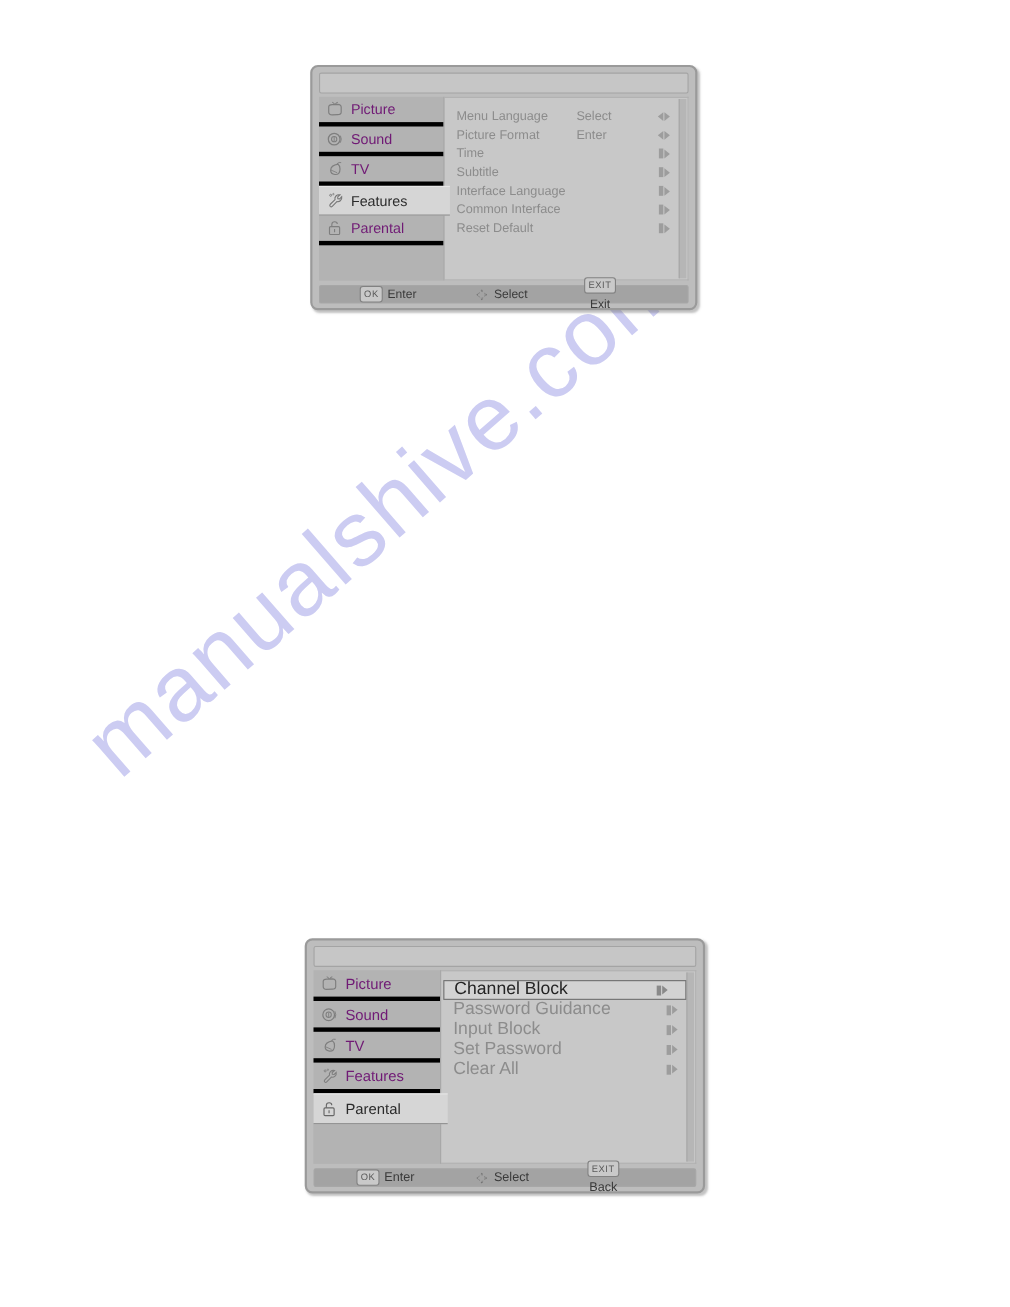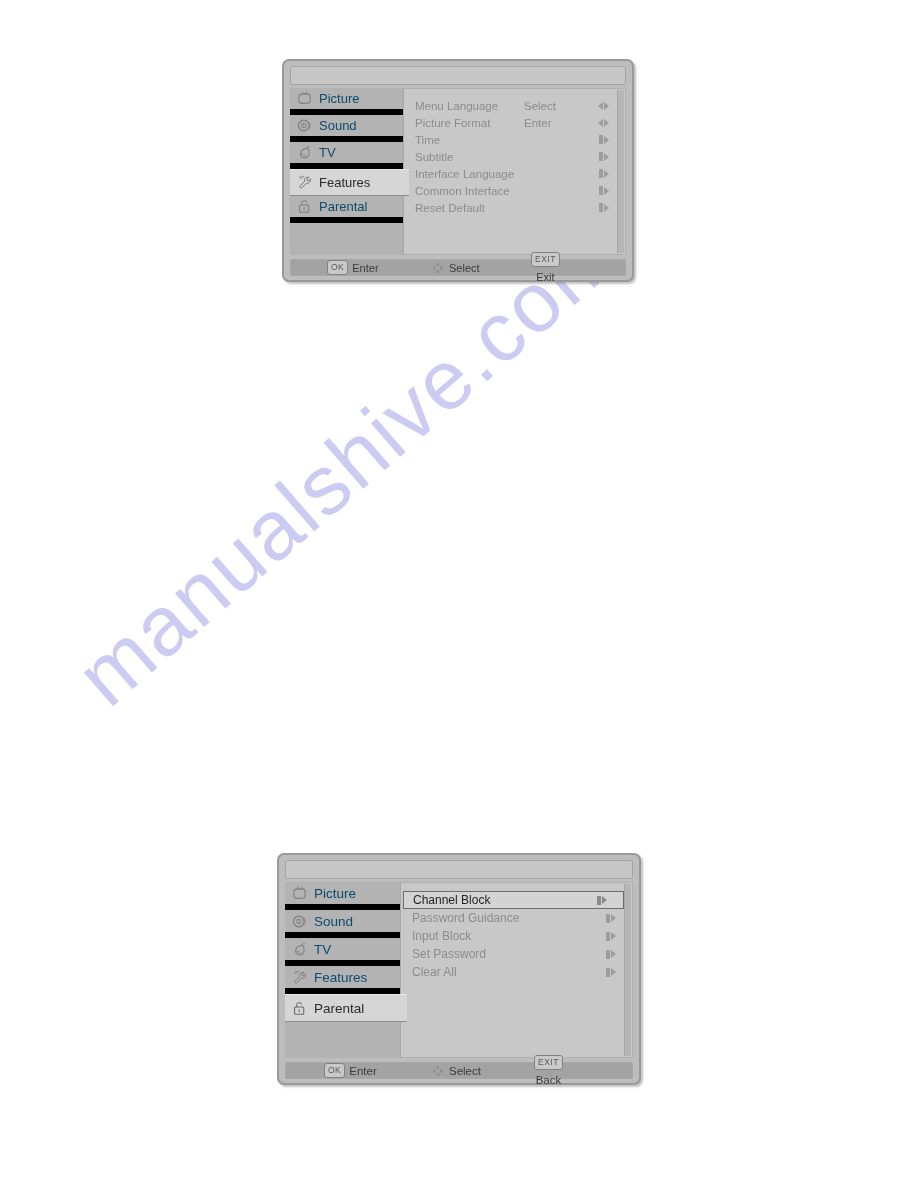--- a/index.html
+++ b/index.html
@@ -85,23 +85,23 @@
     z-index: 3;
     border-right: 1px solid #a8a8a8;
   }
   .sb-item {
     height: 27px;
     display: flex;
     align-items: center;
     gap: 6px;
     padding-left: 6px;
     box-sizing: border-box;
-    border-bottom: 6px solid #000000;
+    border-bottom: 4px solid #000000;
     font-size: 13px;
-    color: #0c4a6e;
+    color: #701a75;
     position: relative;
   }
   .sb-item.selected {
     background: #d6d6d6;
     color: #2b2b2b;
     width: 119px;
     border-top: 1px solid #e6e6e6;
     border-bottom: 1px solid #8d8d8d;
     z-index: 4;
   }
@@ -231,21 +231,21 @@
   
   #panel-parental {
     left: 277px;
     top: 853px;
     width: 364px;
     height: 232px;
   }
   #panel-parental .sidebar { width: 115px; }
   #panel-parental .sb-item { height: 28px; font-size: 13.5px; }
   #panel-parental .sb-item.selected { width: 122px; }
-  #panel-parental .opt-row { height: 18px; font-size: 12px; }
+  #panel-parental .opt-row { height: 18px; font-size: 16px; }
   #panel-parental .osd-footer { font-size: 11.5px; }
   #panel-parental .hint.h1 { left: 38px; }
   #panel-parental .hint.h2 { left: 145px; }
   #panel-parental .hint.h3 { left: 248px; }
 </style>
 </head>
 <body>
 
 <div class="watermark">
   <div class="watermark-text">manualshive.com</div>

